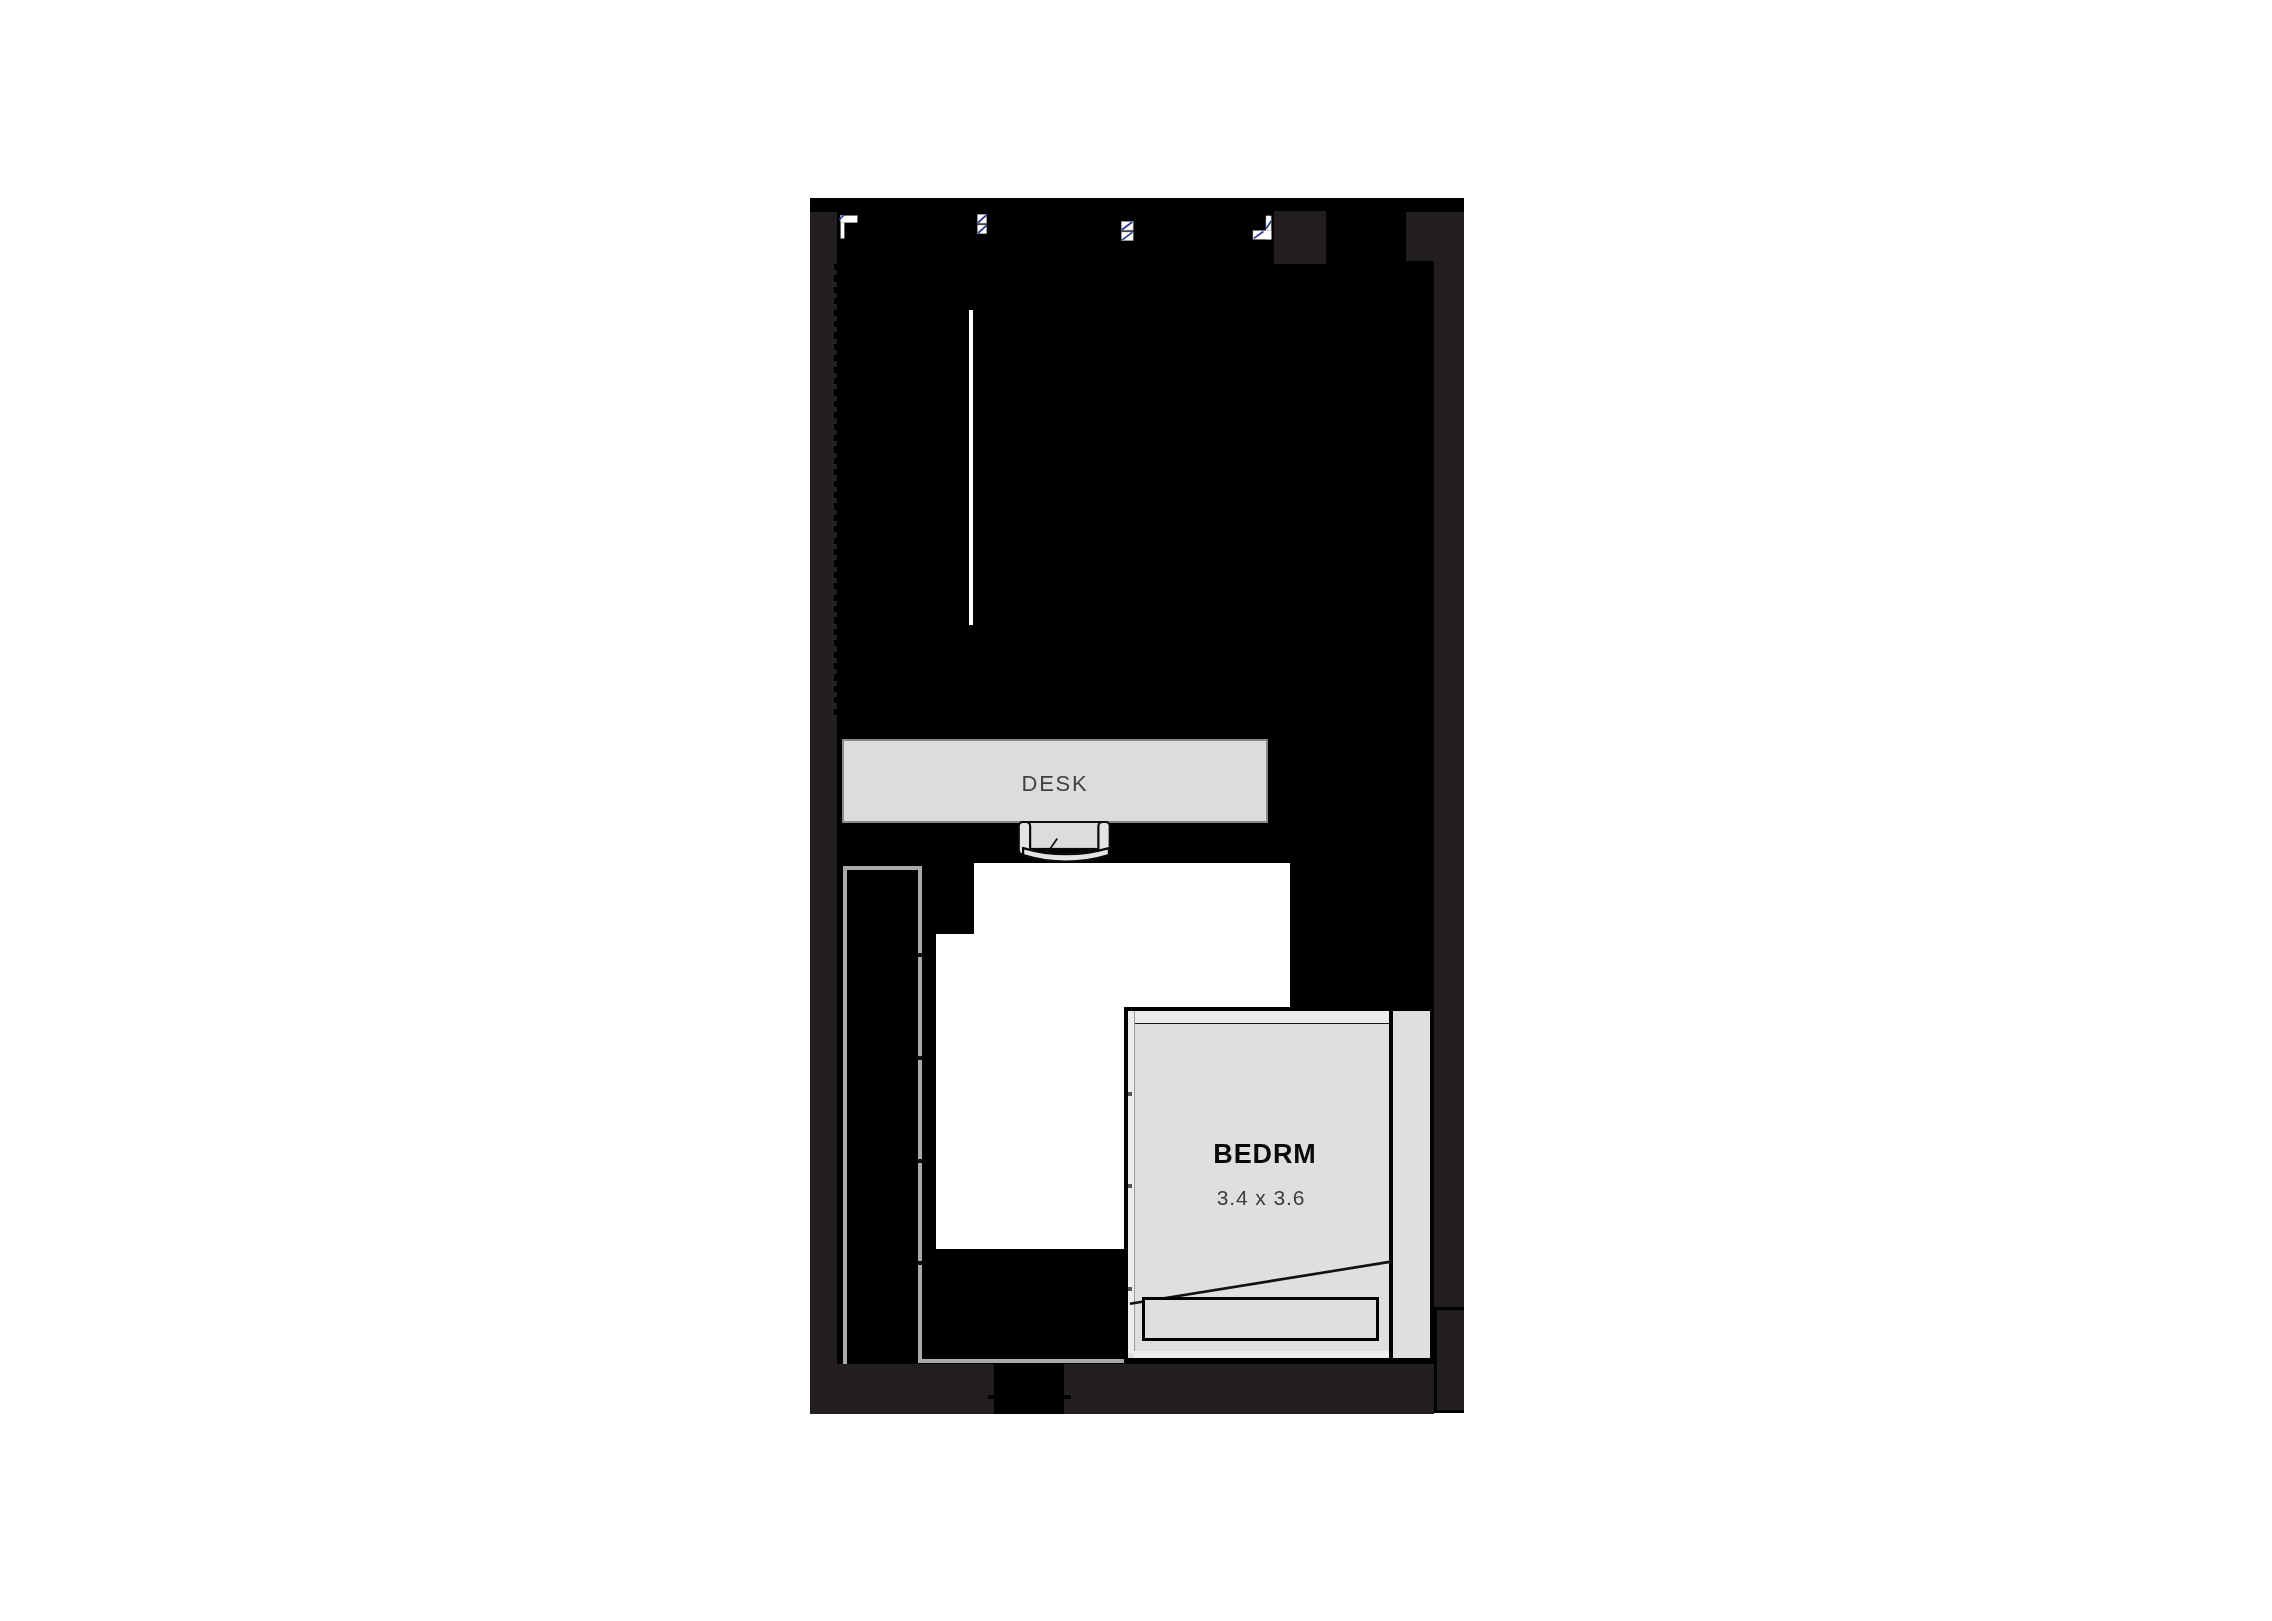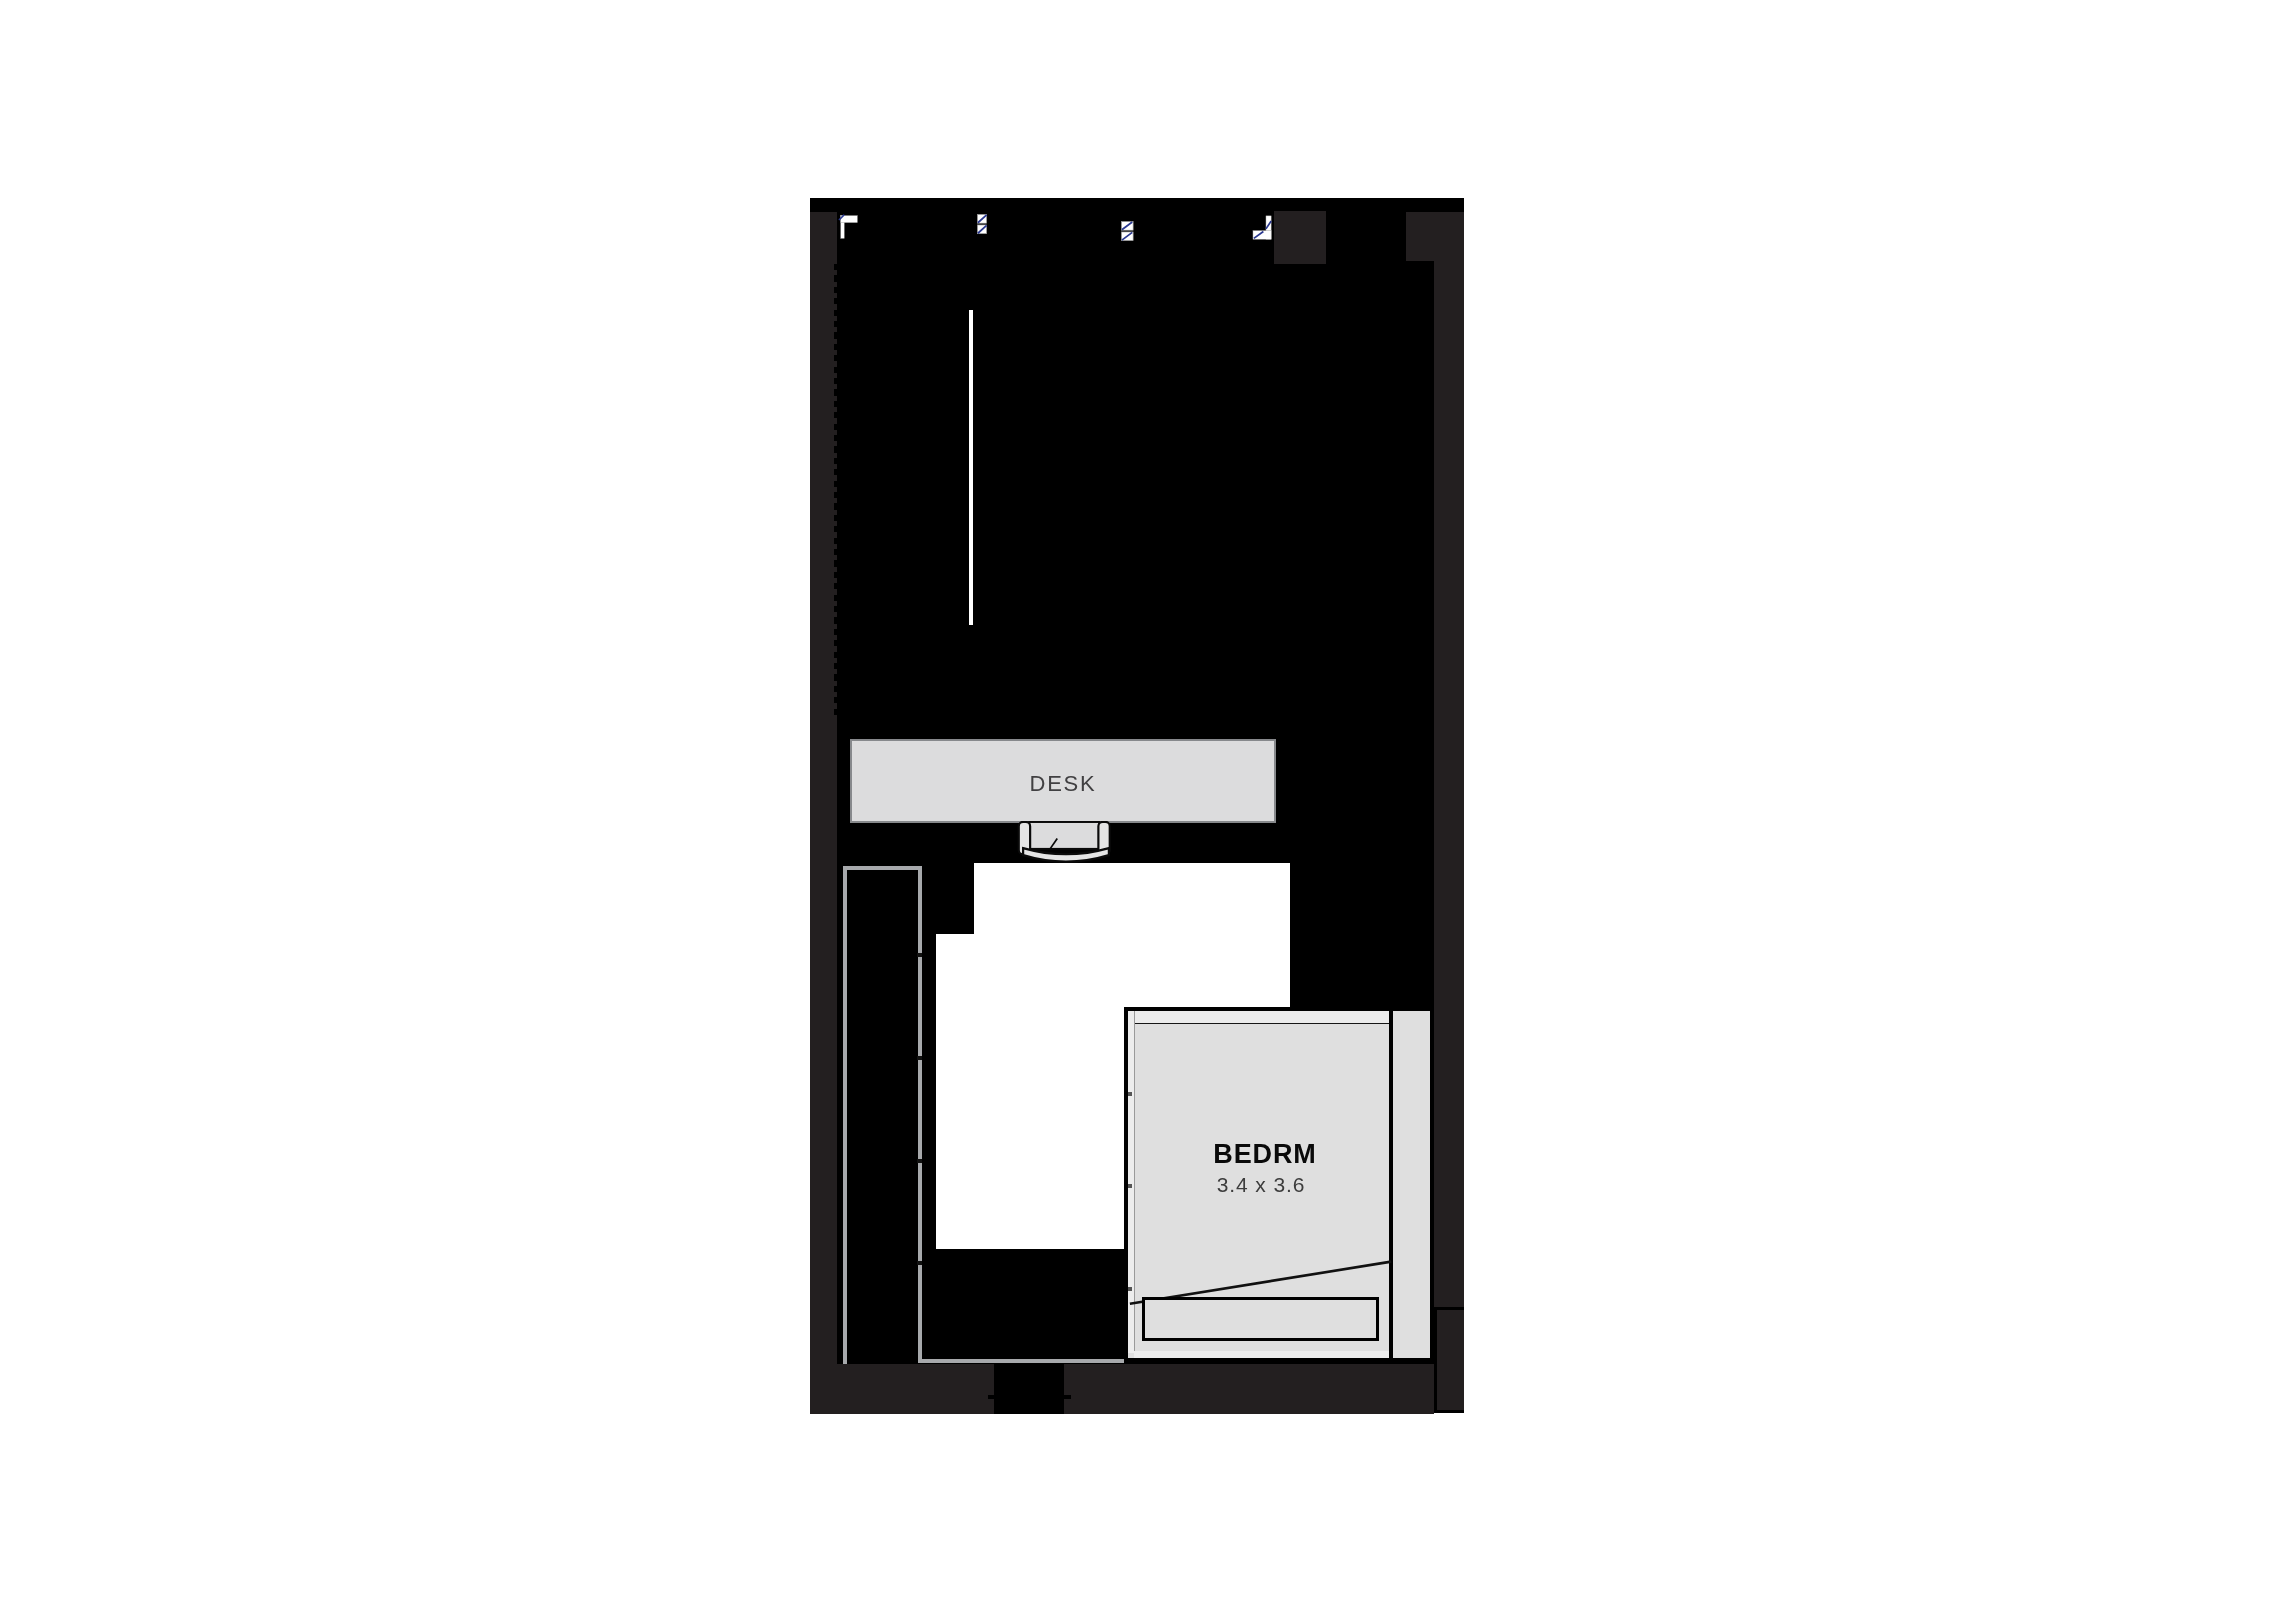--- a/index.html
+++ b/index.html
@@ -25,21 +25,21 @@
   .bedroom{background:var(--room);border:4.4px solid var(--ink);}
   .bd-topband{background:var(--band);border-bottom:1.8px solid #161616;}
   .bd-botband{background:var(--band);}
   .bd-sliver{background:#ededed;border-right:0.9px solid #9a9a9a;}
   .bd-divider{background:var(--ink);}
   .bd-bed{background:var(--room);border:3.5px solid var(--ink);}
   .bd-tick{background:#555;}
   .v2tick{background:#111;}
   .bd-labels{text-align:center;}
   .bd-name{font-size:27px;font-weight:bold;color:#0a0a0a;letter-spacing:0.9px;padding-left:8px;}
-  .bd-dims{font-size:21px;color:#3d3d3d;margin-top:3px;letter-spacing:0.9px;}
+  .bd-dims{font-size:21px;color:#3d3d3d;margin-top:16px;letter-spacing:0.9px;}
   svg{display:block;}
 </style>
 </head>
 <body>
 
 <div class="abs black" style="left:810px;top:198px;width:654px;height:14px;"></div>
 
 <div class="abs wallfill" style="left:810px;top:212px;width:27px;height:1201px;"></div>
 
 <div class="abs black" style="left:837px;top:212px;width:597px;height:1201px;"></div>
@@ -66,21 +66,21 @@
 
 <div class="abs grayline" style="left:843px;top:866px;width:77px;height:3.5px;"></div>
 <div class="abs grayline" style="left:843px;top:866px;width:3.5px;height:498px;"></div>
 <div class="abs grayline" style="left:918px;top:866px;width:3.5px;height:497px;"></div>
 <div class="abs grayline" style="left:918px;top:1359px;width:206px;height:3.5px;"></div>
 <div class="abs v2tick" style="left:917px;top:953px;width:5.3px;height:4.4px;"></div>
 <div class="abs v2tick" style="left:917px;top:1056px;width:5.3px;height:4.4px;"></div>
 <div class="abs v2tick" style="left:917px;top:1159px;width:5.3px;height:4.4px;"></div>
 <div class="abs v2tick" style="left:917px;top:1261px;width:5.3px;height:4.4px;"></div>
 
-<div class="abs deskbox" style="left:842px;top:739px;width:426px;height:84px;margin-left:8px;">
+<div class="abs deskbox" style="left:842px;top:739px;width:426px;height:84px;">
   <span class="desk-label">DESK</span>
 </div>
 
 <svg class="abs" style="left:1014px;top:821px;" width="104" height="49" viewBox="0 0 118 56">
   <rect x="17" y="1" width="80" height="31" fill="#dcdcdd" stroke="#0a0a0a" stroke-width="2.5"></rect>
   <rect x="5" y="1" width="13" height="37" rx="5" fill="#e4e4e4" stroke="#0a0a0a" stroke-width="2.5"></rect>
   <rect x="96" y="1" width="13" height="37" rx="5" fill="#e4e4e4" stroke="#0a0a0a" stroke-width="2.5"></rect>
   <path d="M10,31 Q59,45 108,31 L108,39 Q59,54 10,39 Z" fill="#e4e4e4" stroke="#0a0a0a" stroke-width="2.5"></path>
   <line x1="49" y1="20" x2="40" y2="33" stroke="#0a0a0a" stroke-width="2"></line>
 </svg>

